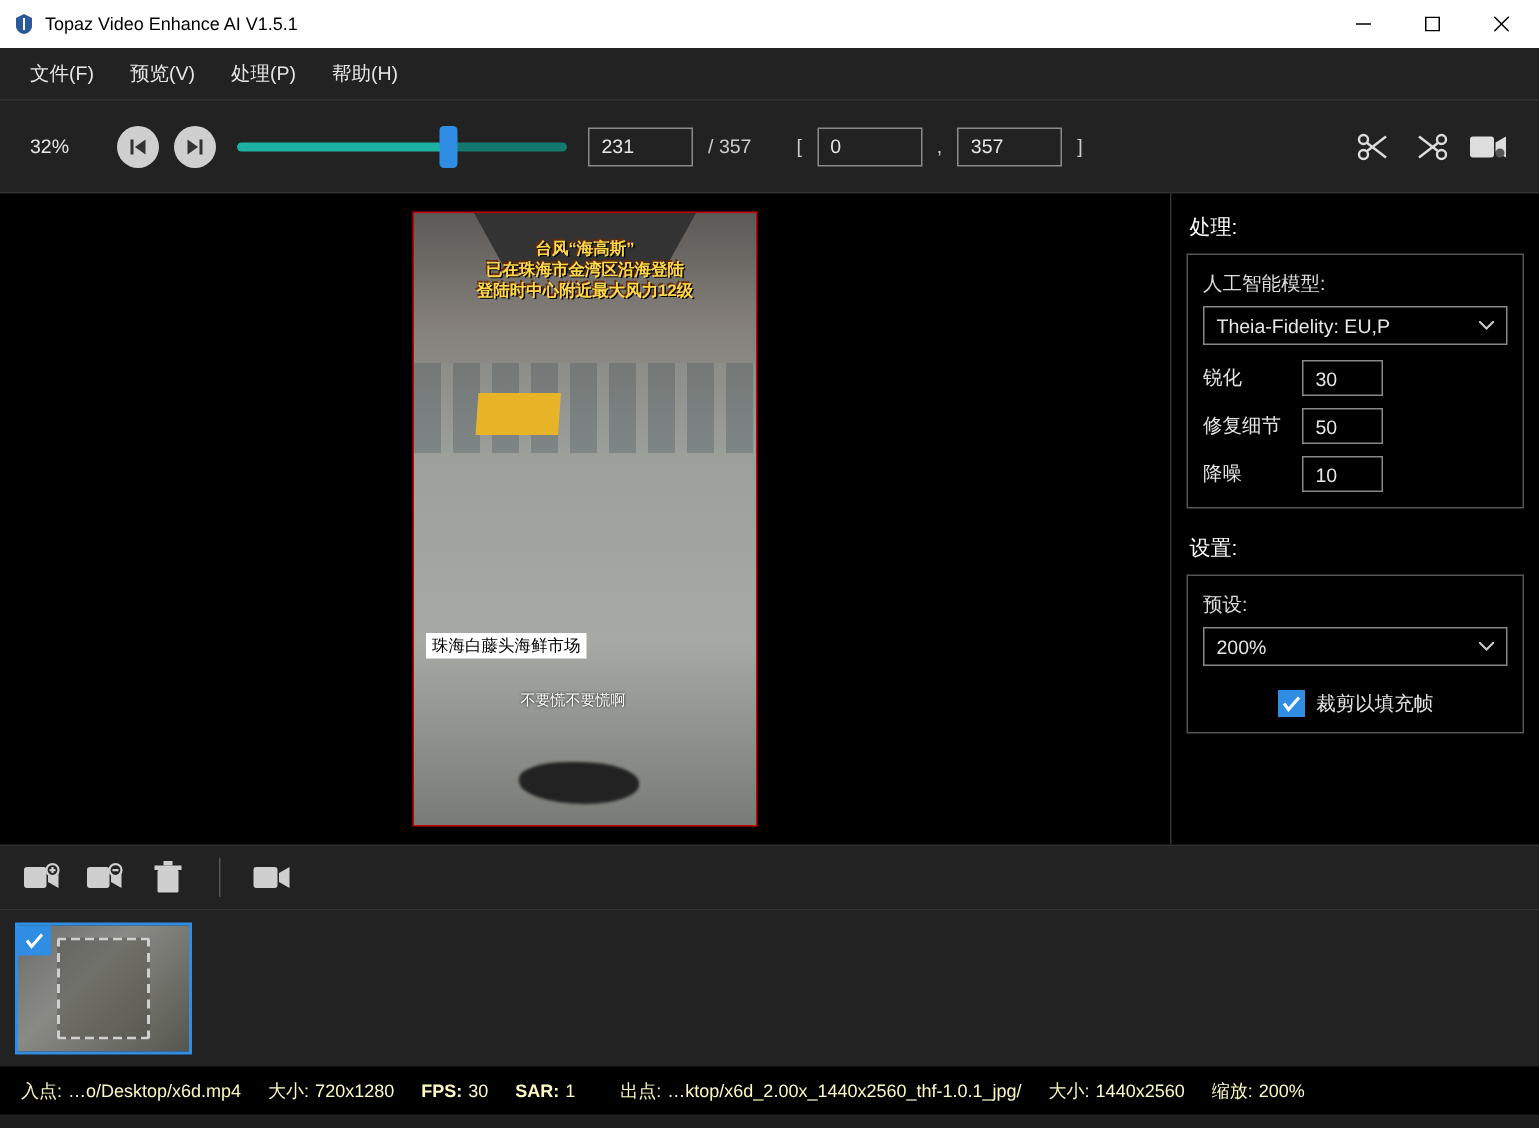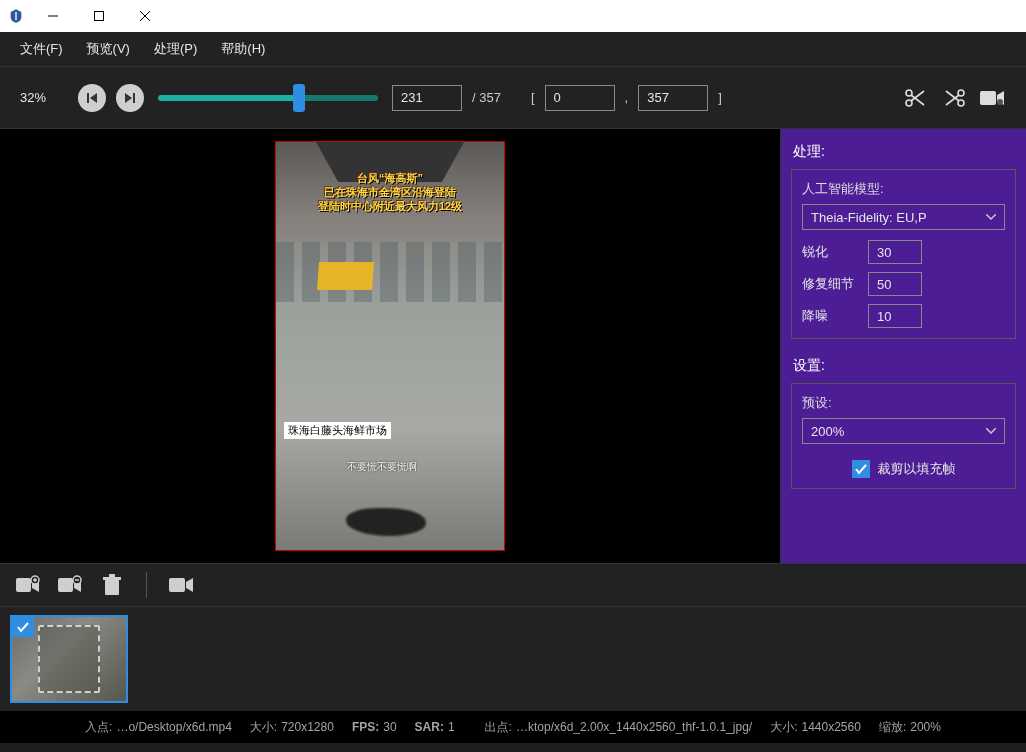--- a/index.html
+++ b/index.html
@@ -28,29 +28,29 @@
 .numbox { border: 1px solid #8a8a8a; background: transparent; color: #e6e6e6; height: 26px; width: 70px; padding: 0 8px; font-size: 13px; display: flex; align-items: center; }
 .toolbar .sep { color: #ccc; font-size: 13px; }
 .iconbtn { width: 28px; height: 28px; display: flex; align-items: center; justify-content: center; color: #e6e6e6; }
 
 
 .workarea { height: 434px; display: flex; }
 .preview { flex: 1; background: #000; display: flex; align-items: center; justify-content: center; }
 .frame { width: 230px; height: 410px; border: 1px solid #cc0000; position: relative; overflow: hidden; }
 .frame-bg { position: absolute; inset: 0; background: linear-gradient(to bottom, #5b5956 0%, #847f7a 18%, #9ca09b 40%, #a7aaa4 70%, #797c76 100%); }
 .overlay-top { position:absolute; left:40px; right:40px; top:0; height:40px; background:#333; clip-path: polygon(0 0, 100% 0, 85% 100%, 15% 100%); }
-.subtitle-yellow { position:absolute; top: 30px; left: 0; right: 0; text-align: center; font-size: 11px; font-weight: bold; color: #ffd84a; text-shadow: 1px 1px 0 #000, -1px -1px 0 #6b2a00; line-height: 1.25; }
+.subtitle-yellow { position:absolute; top: 18px; left: 0; right: 0; text-align: center; font-size: 11px; font-weight: bold; color: #ffd84a; text-shadow: 1px 1px 0 #000, -1px -1px 0 #6b2a00; line-height: 1.25; }
 .sign { position:absolute; top: 120px; left: 42px; width:55px; height: 28px; background:#e8b427; transform: skewX(-4deg);}
 .structure { position:absolute; top:100px; left:0; right:0; height:60px; background: repeating-linear-gradient(90deg, rgba(80,95,100,0.7) 0 18px, rgba(150,160,160,0.3) 18px 26px); opacity:0.55; }
 .label-box { position:absolute; top: 280px; left: 8px; background:#fff; color:#000; font-size: 11px; padding: 1px 4px; }
 .small-text { position:absolute; top: 318px; left:0; right:16px; text-align:center; font-size: 10px; color:#fff; text-shadow: 0 0 2px #000;}
 .blot { position:absolute; bottom: 14px; left: 70px; width: 80px; height: 28px; background:#222; border-radius: 40% 50% 45% 55%; filter: blur(1px);}
 
 
-.panel { width: 246px; background: #4c1d95; border-left: 1px solid #333; color: #e6e6e6; padding: 6px 10px; font-size: 13px; overflow: hidden;}
+.panel { width: 246px; background: #000000; border-left: 1px solid #333; color: #e6e6e6; padding: 6px 10px; font-size: 13px; overflow: hidden;}
 .panel h3 { font-size: 14px; font-weight: normal; color: #fff; padding: 8px 2px 8px 2px; }
 .fieldset { border: 1px solid #555; padding: 10px; margin-bottom: 10px; }
 .field-label { font-size: 13px; color: #ddd; margin-bottom: 6px; display:block; }
 .dropdown { border: 1px solid #888; height: 26px; display:flex; align-items:center; padding: 12px 8px; justify-content: space-between; font-size: 13px; margin-bottom: 10px; }
 .param-row { display:flex; align-items:center; gap: 10px; margin-bottom: 8px; }
 .param-row .plabel { width: 56px; font-size: 13px; }
 .smallbox { border:1px solid #888; height: 24px; width: 54px; display:flex; align-items:center; padding:0 8px; font-size:13px; }
 .checkbox-row { display:flex; align-items:center; justify-content:center; gap: 8px; padding-top: 6px;}
 .cb { width:18px; height:18px; background:#2f8de4; display:flex; align-items:center; justify-content:center; }
 
@@ -58,32 +58,33 @@
 .lowertoolbar { height: 44px; background: #222; border-top: 1px solid #333; border-bottom: 1px solid #333; display:flex; align-items:center; padding: 0 14px; gap: 14px; color:#cfcfcf;}
 .sepbar { width:1px; height:26px; background:#555; margin: 0 6px;}
 
 
 .thumbstrip { height: 104px; background:#222; padding: 8px 10px; display:flex; align-items:flex-start; }
 .thumb { width: 118px; height: 88px; border: 2px solid #2f8de4; background: linear-gradient(135deg,#6b6b6b,#8a8a85 40%, #55564d); position:relative; }
 .thumb .check { position:absolute; top:0; left:0; width:22px; height:20px; background:#2f8de4; display:flex; align-items:center; justify-content:center;}
 .thumb-frame { position:absolute; left:26px; top:8px; right:26px; bottom:8px; border:2px dashed #d0d0d0; border-radius:2px; background: rgba(70,70,60,0.35);}
 
 
-.statusbar { height: 32px; background:#000; color:#a3a3a3; font-size: 12px; display:flex; align-items:center; padding: 0 14px; gap: 4px; justify-content: center; }
+.statusbar { height: 32px; background:#000; color:#fef9c3; font-size: 12px; display:flex; align-items:center; padding: 0 14px; gap: 4px; }
 .statusbar .bold { font-weight: bold; }
 .statusbar .spacer { width: 10px;}
 </style>
 </head>
 <body>
 
 <div class="titlebar">
   <svg class="logo" viewBox="0 0 24 24">
       <path fill="#2a5a9a" d="M12 2 L20 6 V14 C20 18 16 22 12 22 C8 22 4 18 4 14 V6 Z"></path>
       <path fill="#fff" d="M12 6 L12 18" stroke="#fff" stroke-width="2"></path>
     </svg>
+  <span class="title">Topaz Video Enhance AI V1.5.1</span>
   <div class="winbtns">
     <div class="winbtn">
         <svg width="10" height="10">
           <line x1="0" y1="5" x2="10" y2="5" stroke="#000" stroke-width="1"></line>
         </svg>
       </div>
     <div class="winbtn">
         <svg width="10" height="10">
           <rect x="0.5" y="0.5" width="9" height="9" fill="none" stroke="#000" stroke-width="1"></rect>
         </svg>

